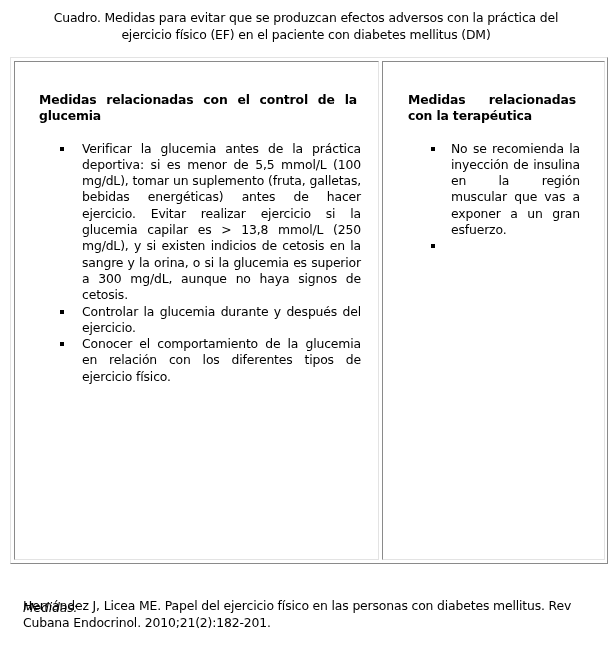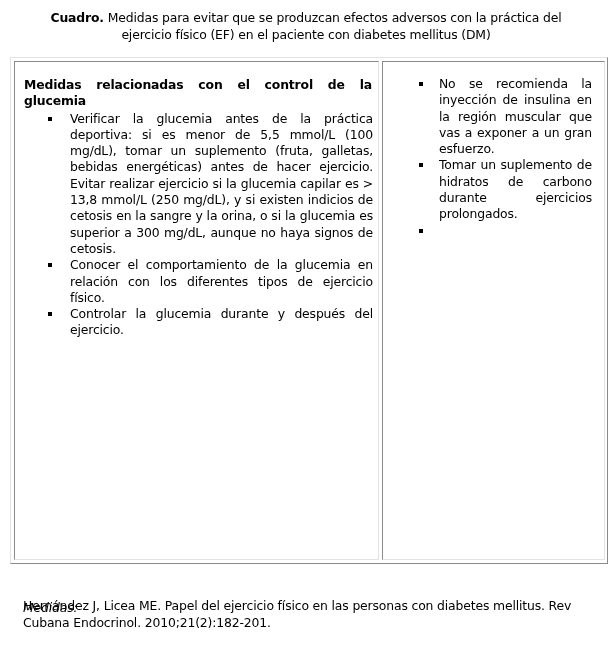--- a/index.html
+++ b/index.html
@@ -5,42 +5,42 @@
   html, body { margin: 0; padding: 0; background: #ffffff; }
   body {
     width: 612px; height: 668px; overflow: hidden; position: relative;
     font-family: "DejaVu Sans", sans-serif; font-size: 12.4px; color: #000;
     letter-spacing: -0.15px;
   }
   .caption {
     position: absolute; left: 0; top: 9px; width: 612px;
     text-align: center; line-height: 17px;
   }
-  .caption b { font-weight: bold; }
+  .caption b { font-weight: normal; }
   .outer {
     position: absolute; left: 10px; top: 57px; width: 598px; height: 507px;
     border-top: 1px solid #e3e3e3; border-left: 1px solid #e3e3e3;
     border-right: 1px solid #8a8a8a; border-bottom: 1px solid #8a8a8a;
     box-sizing: border-box;
   }
   .cell {
     position: absolute; top: 61px; height: 499px; box-sizing: border-box;
     border-top: 1px solid #8a8a8a; border-left: 1px solid #8a8a8a;
     border-right: 1px solid #e3e3e3; border-bottom: 1px solid #e3e3e3;
   }
   .cell.left { left: 14px; width: 365px; }
   .cell.right { left: 382px; width: 223px; }
   .cell-inner { position: absolute; top: 14px; }
   .cell.left .cell-inner { left: 8px; width: 350px; }
   .cell.right .cell-inner { left: 9px; width: 200px; }
   .cell-title {
     font-weight: bold; line-height: 16.3px; text-align: justify;
-    text-align-last: left; margin: 1px;
+    text-align-last: left; margin: 16px;
   }
-  ul.items { list-style: none; margin: 0; padding: 0; }
+  ul.items { list-style: none; margin: 12px; padding: 0; }
   ul.items li {
     position: relative; line-height: 16.3px; text-align: justify;
   }
   .cell.left ul.items li { padding-left: 47px; }
   .cell.right ul.items li { padding-left: 47px; }
   .bullet {
     position: absolute; top: 6px; width: 4px; height: 4px; background: #000;
   }
   .cell.left .bullet { left: 25px; }
   .cell.right .bullet { left: 27px; }
@@ -59,30 +59,30 @@
   <span>ejercicio físico (EF) en el paciente con diabetes mellitus (DM)</span>
 </div>
 
 <div class="outer"></div>
 
 <div class="cell left">
   <div class="cell-inner">
     <p class="cell-title">Medidas relacionadas con el control de la glucemia</p>
     <ul class="items">
       <li><span class="bullet"></span><span>Verificar la glucemia antes de la práctica deportiva: si es menor de 5,5 mmol/L (100 mg/dL), tomar un suplemento (fruta, galletas, bebidas energéticas) antes de hacer ejercicio. Evitar realizar ejercicio si la glucemia capilar es &gt; 13,8 mmol/L (250 mg/dL), y si existen indicios de cetosis en la sangre y la orina, o si la glucemia es superior a 300 mg/dL, aunque no haya signos de cetosis.</span></li>
+      <li><span class="bullet"></span><span>Controlar la glucemia durante y después del ejercicio.</span></li>
       <li><span class="bullet"></span><span>Conocer el comportamiento de la glucemia en relación con los diferentes tipos de ejercicio físico.</span></li>
-      <li><span class="bullet"></span><span>Controlar la glucemia durante y después del ejercicio.</span></li>
     </ul>
   </div>
 </div>
 
 <div class="cell right">
   <div class="cell-inner">
+    <p class="cell-title">Medidas relacionadas con la terapéutica</p>
     <ul class="items">
       <li><span class="bullet"></span><span>No se recomienda la inyección de insulina en la región muscular que vas a exponer a un gran esfuerzo.</span></li>
-      <li><span class="bullet"></span><span>Tomar un suplemento de hidratos de carbono durante ejercicios prolongados.</span></li>
       <li><span class="bullet"></span></li>
     </ul>
   </div>
 </div>
 
 <div class="fuente">Medidas:</div>
 <div class="citation">Hernández J, Licea ME. Papel del ejercicio físico en las personas con diabetes mellitus. Rev Cubana Endocrinol. 2010;21(2):182-201.</div>
 
 </body></html>

